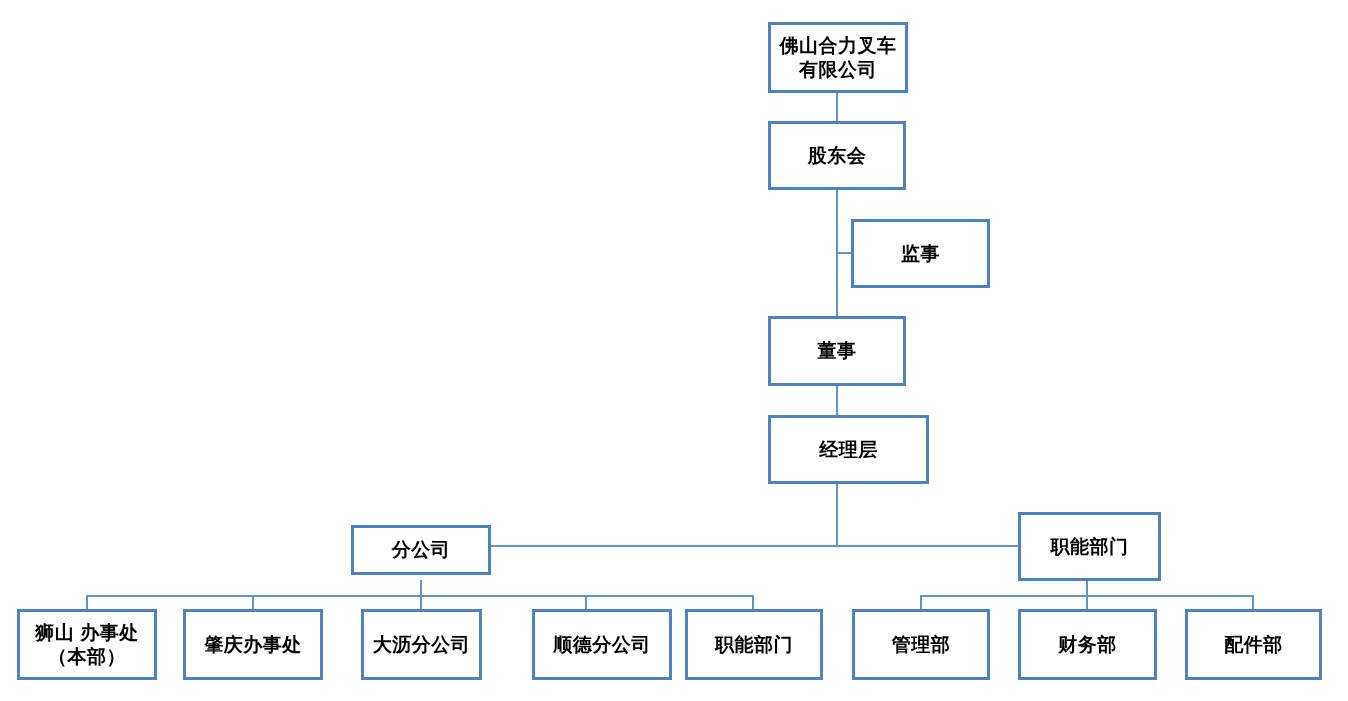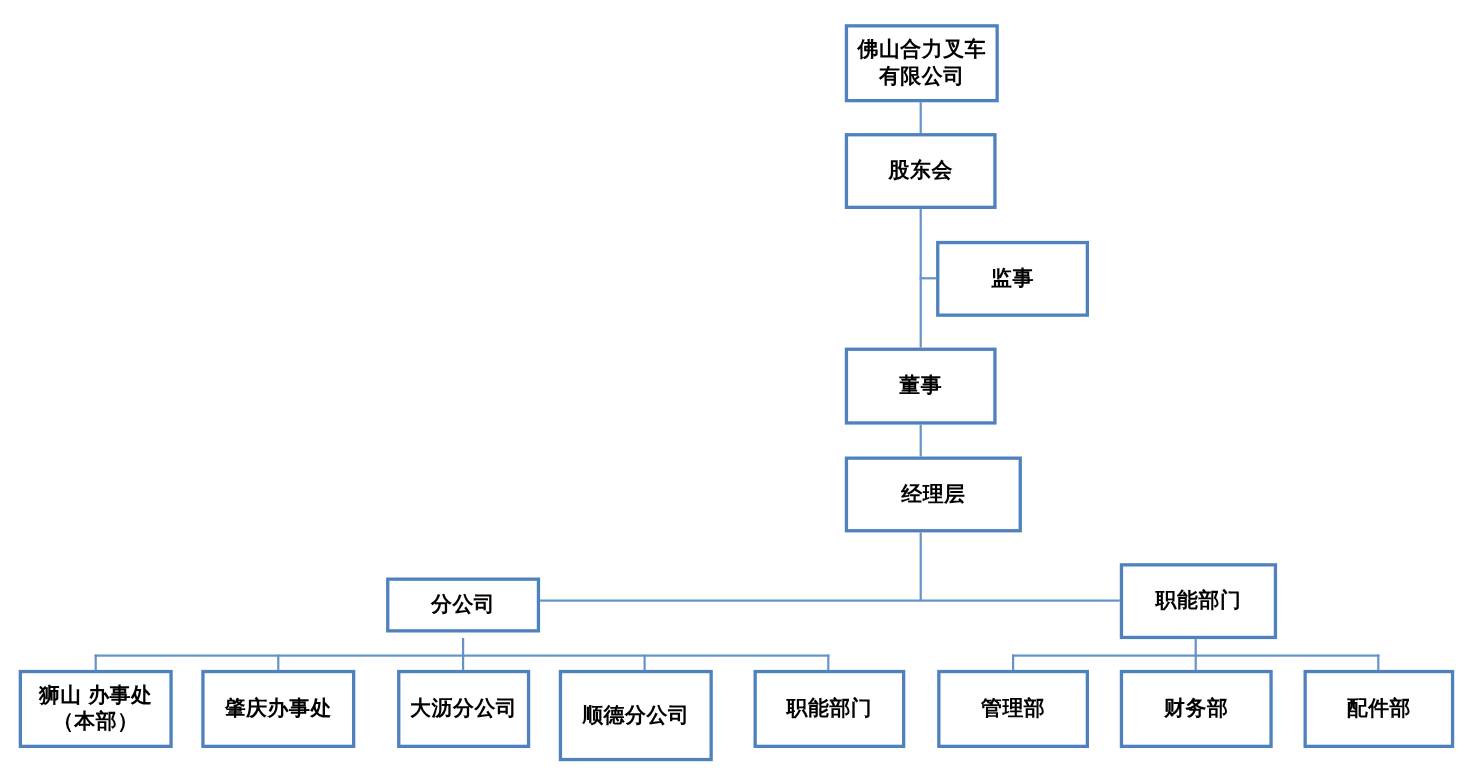--- a/index.html
+++ b/index.html
@@ -98,21 +98,21 @@
   </div>
 
   <div class="node" style="left:183px;top:609px;width:140px;height:71px">
     <span>肇庆办事处</span>
   </div>
 
   <div class="node" style="left:361px;top:609px;width:121px;height:71px">
     <span>大沥分公司</span>
   </div>
 
-  <div class="node" style="left:508px;top:609px;width:140px;height:83px">
+  <div class="node" style="left:532px;top:609px;width:140px;height:71px">
     <span>顺德分公司</span>
   </div>
 
   <div class="node" style="left:685px;top:609px;width:138px;height:71px">
     <span>职能部门</span>
   </div>
 
   <div class="node" style="left:852px;top:609px;width:138px;height:71px">
     <span>管理部</span>
   </div>

